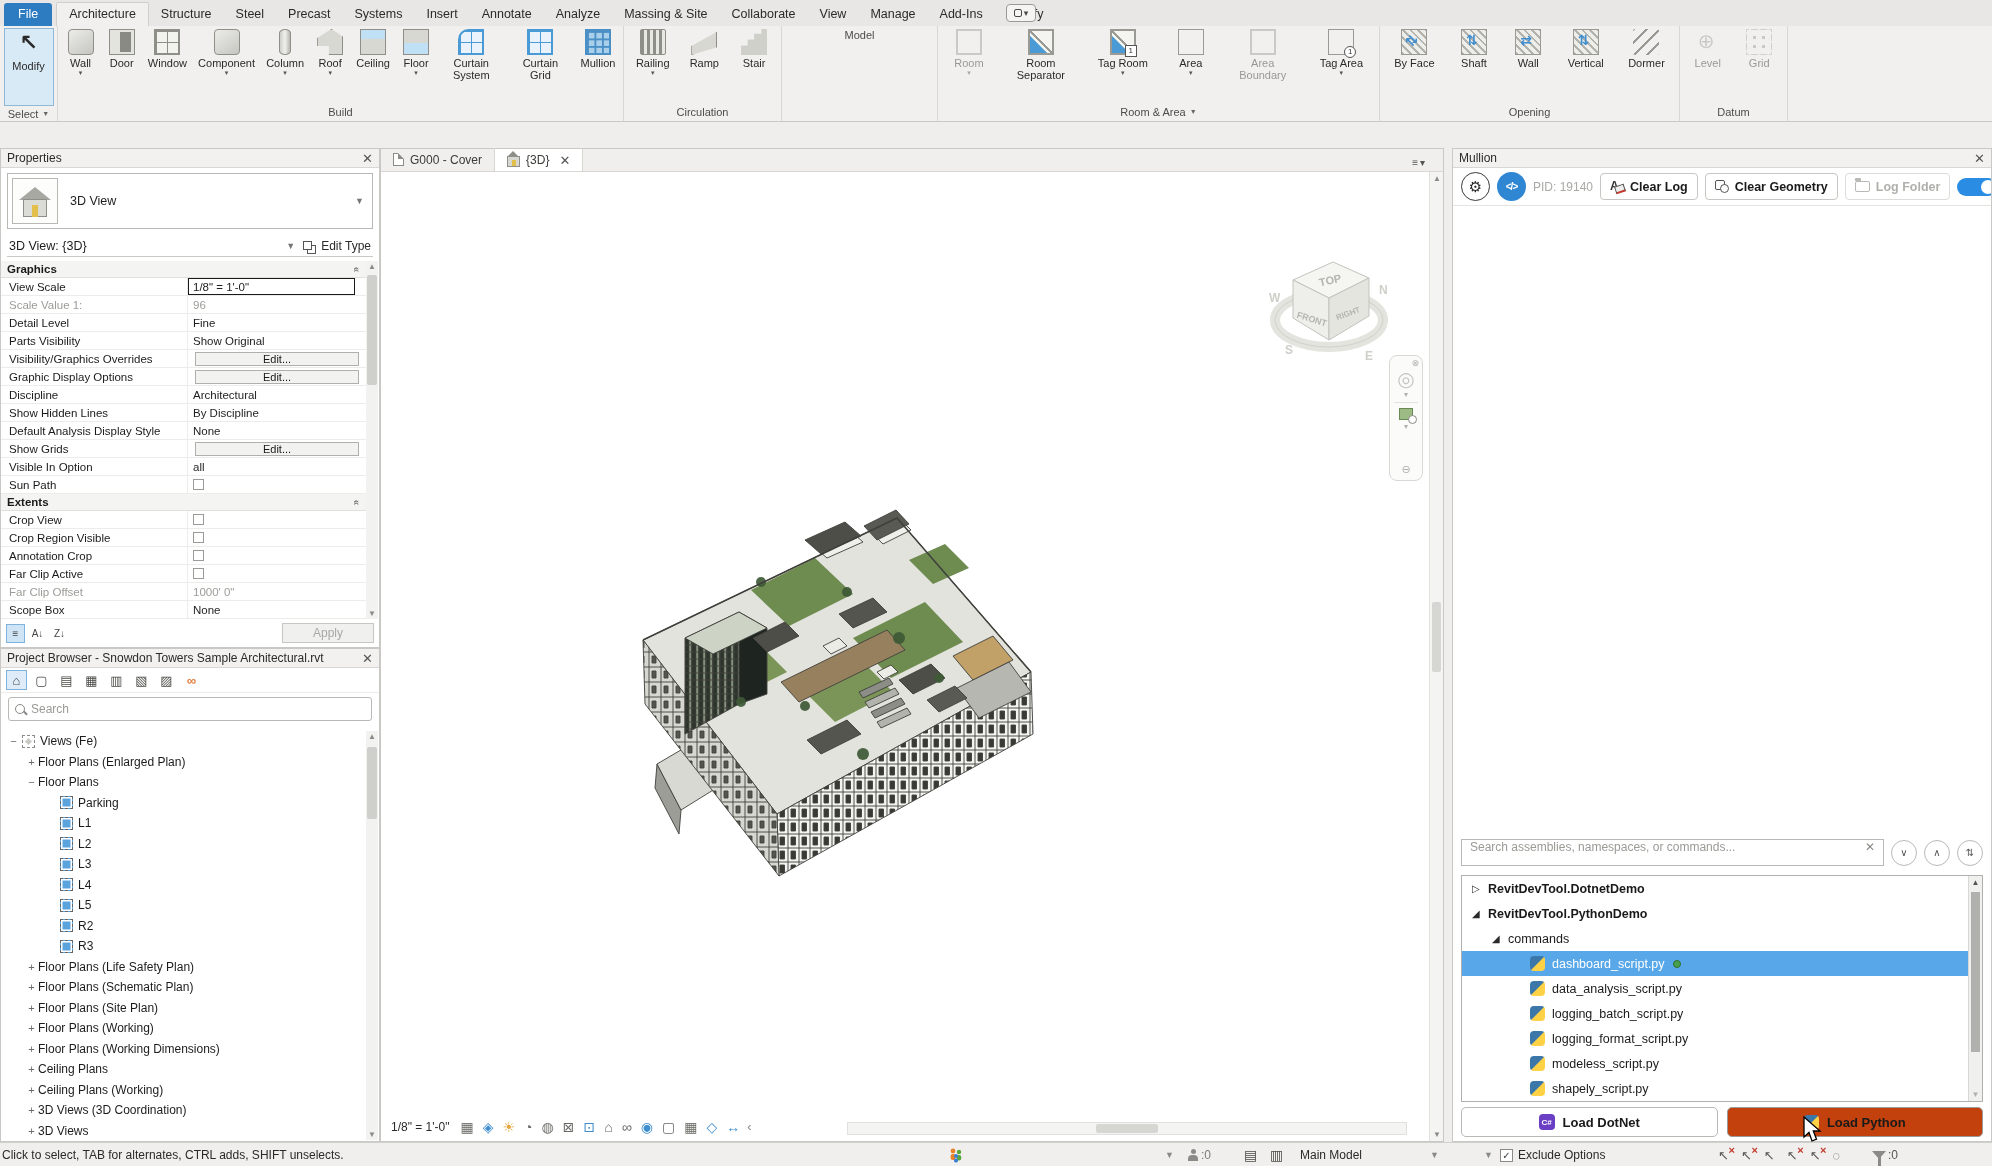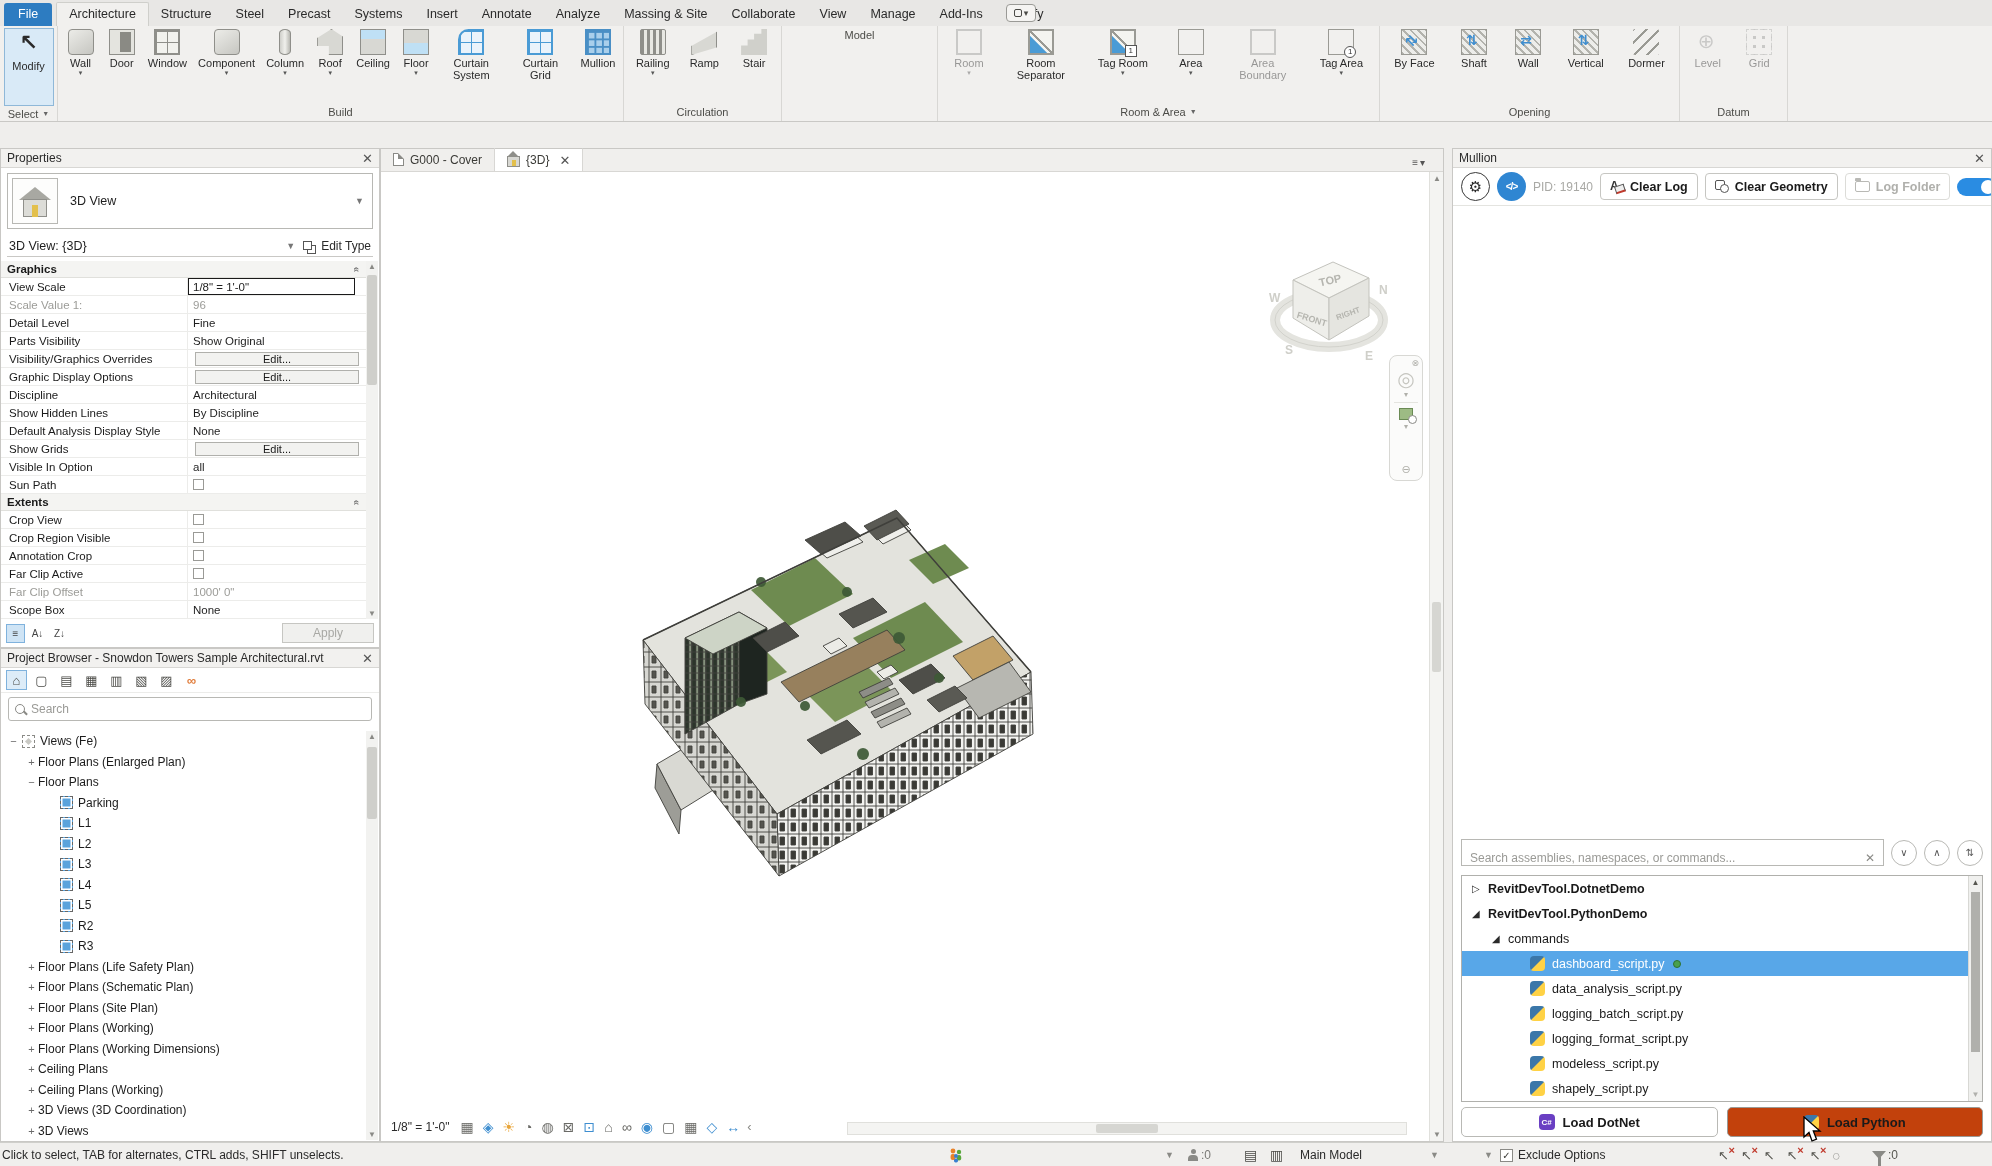--- a/index.html
+++ b/index.html
@@ -184,21 +184,21 @@
   .cl-ico::after{content:"";position:absolute;right:-1px;bottom:0;width:8px;height:5px;background:#eee;border:1px solid #555;border-bottom:2px solid #c0392b;transform:rotate(-18deg)}
   .cg-ico{position:relative;width:14px;height:13px}
   .cg-ico::before{content:"";position:absolute;left:0;top:0;width:8px;height:8px;border:1.4px solid #555;border-radius:2px;background:#fff}
   .cg-ico::after{content:"";position:absolute;right:0;bottom:0;width:7px;height:7px;border:1.4px solid #555;border-radius:50%;background:#fff}
   .lf-ico{position:relative;width:15px;height:11px;border:1.3px solid #b9b9b5;border-radius:2px}
   .lf-ico::before{content:"";position:absolute;left:-1px;top:-4px;width:6px;height:3px;background:#b9b9b5;border-radius:1px 1px 0 0}
   #tltoggle{width:40px;height:18px;border-radius:9px;background:#2a8ce2;position:relative;flex:none}
   #tltoggle::after{content:"";position:absolute;right:2px;top:2px;width:14px;height:14px;border-radius:50%;background:#fff}
   #tllog{position:absolute;left:0;top:56px;right:0;height:630px;background:#fff;border-top:1px solid #e4e4e0}
   #tlsearchrow{position:absolute;left:8px;top:690px;right:8px;height:27px;display:flex;align-items:center;gap:7px}
-  #tlsearchbox{flex:1;height:27px;border:1px solid #b8b8b4;display:flex;align-items:flex-end;padding:0 8px;gap:6px}
+  #tlsearchbox{flex:1;height:27px;border:1px solid #b8b8b4;display:flex;align-items:flex-start;padding:0 8px;gap:6px}
   #tlsearch{border:none;outline:none;flex:1;font-size:12px;color:#333;font-family:inherit;background:transparent}
   #tlsearch::placeholder{color:#9a9a96}
   #tlsearchbox .sx{color:#8a8a86;font-size:12px}
   .roundnav{width:26px;height:26px;border-radius:50%;border:1px solid #b9b9b5;display:flex;align-items:center;justify-content:center;font-size:10px;color:#555;background:#fff;flex:none}
   #tltree{position:absolute;left:8px;top:726px;right:8px;height:227px;border:1px solid #b0b0ac;overflow:hidden}
   .ttr{height:25px;display:flex;align-items:center;font-size:12.5px;color:#1a1a1a;white-space:nowrap}
   .ttr.lvl0{padding-left:10px}.ttr.lvl1{padding-left:30px}.ttr.lvl2{padding-left:52px}
   .ttr.bold .ttx{font-weight:bold}
   .texp{width:16px;font-size:10px;color:#2a2a2a;flex:none}
   .exp-collapsed .texp::before{content:"▷"}

